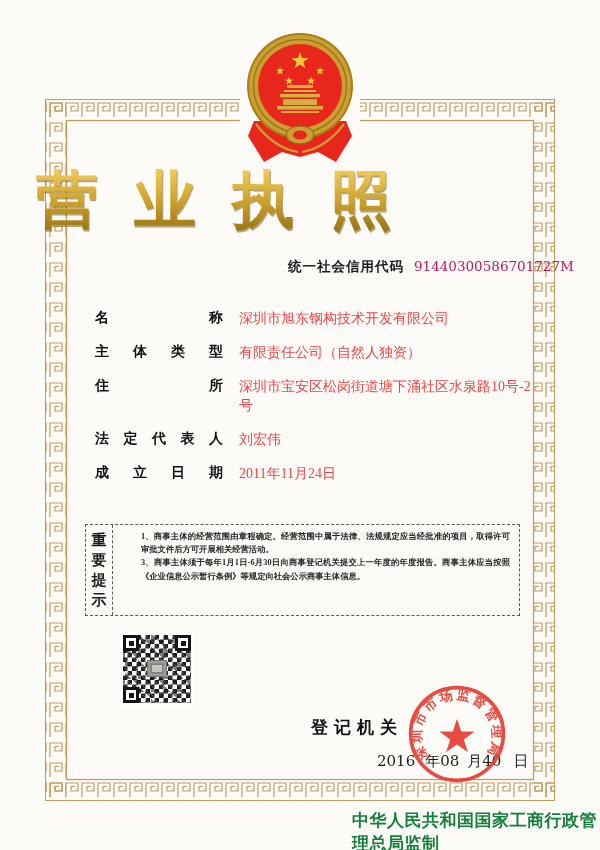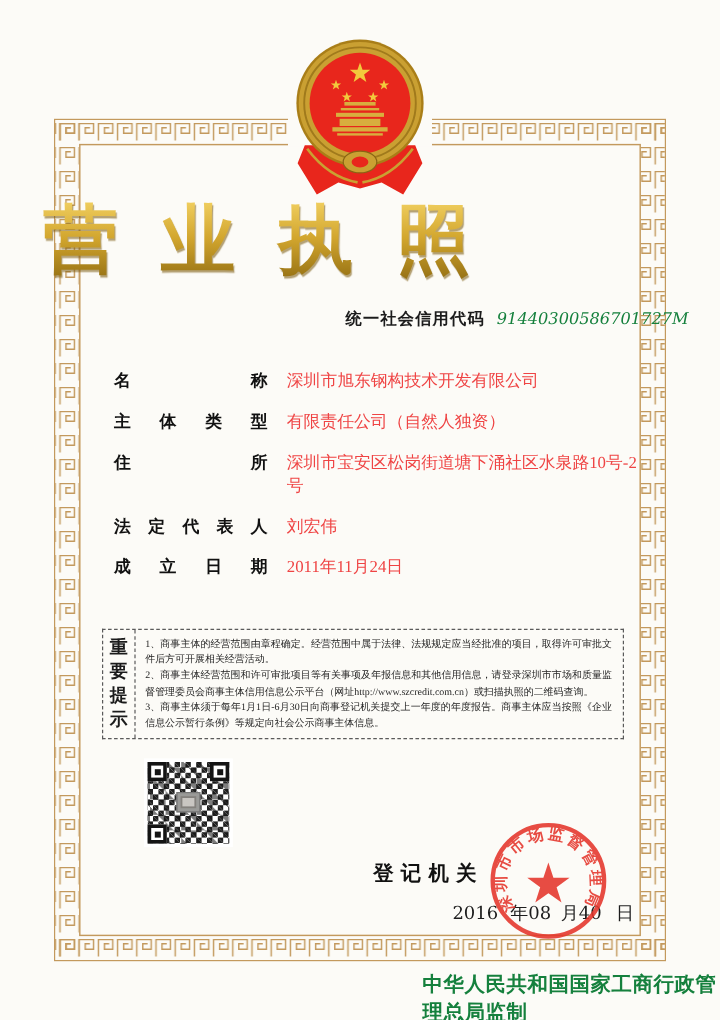--- a/index.html
+++ b/index.html
@@ -14,40 +14,40 @@
   .title { position:absolute; left:0; top:158px; width:600px; text-align:left;
            font-size:62px; font-weight:700; letter-spacing:36px; text-indent:36px;
            font-family:"Liberation Serif", serif;
            background:linear-gradient(180deg,#f3d264 8%, #d2a62e 48%, #8e6a10 95%);
            -webkit-background-clip:text; background-clip:text; color:transparent;
            filter:drop-shadow(1.5px 2px 0.5px rgba(122,90,12,0.55)); }
 
   .credit-line { position:absolute; left:288px; top:257px; white-space:nowrap; }
   .credit-line .clabel { font-family:"Liberation Sans", sans-serif; font-weight:700;
            font-size:13.5px; color:#1c1c1c; letter-spacing:1px; }
-  .credit-line .cvalue { font-family:"DejaVu Serif", serif; font-size:13.5px; color:#15803d; margin-left:6px;font-style:italic; }
+  .credit-line .cvalue { font-family:"DejaVu Serif", serif; font-size:13.5px; color:#be185d; margin-left:6px; }
 
   .fields { position:absolute; left:95px; top:306px; width:440px; }
   .frow { display:flex; margin-bottom:12px; }
   .flabel { width:128px; min-width:128px; margin-right:16px;
             font-family:"Liberation Sans", sans-serif; font-weight:600; font-size:14px; color:#111;
             text-align:justify; text-align-last:justify; text-justify:inter-ideograph; line-height:22px; }
   .fvalue { width:296px; font-family:"Liberation Serif", serif; font-size:14px; color:#ef4444;
             line-height:19px; padding-top:3px; }
 
   .notice { position:absolute; left:85px; top:524px; width:435px; min-height:92px;
             border:1.3px dashed #5a5a5a; display:flex; background:transparent; }
   .notice-side { width:27px; min-width:27px; border-right:1.3px dashed #5a5a5a;
             display:flex; flex-direction:column; justify-content:space-around; align-items:center;
             padding:5px 0; }
   .notice-side span { font-size:15px; font-weight:700; color:#1b1b1b; line-height:16px;
             font-family:"Liberation Serif", serif; }
   .notice-body { padding:5px 9px 4px 8px; }
-  .notice-body p { font-size:8.3px; font-weight:400; color:#252525; line-height:13.2px;
-            font-family:"Liberation Serif", serif; text-align:justify; }
+  .notice-body p { font-size:8.3px; font-weight:700; color:#252525; line-height:13.2px;
+            font-family:"Liberation Serif", serif; text-align:justify;margin-left:20px; }
 
   .qr { position:absolute; left:120px; top:632px; width:74px; height:74px; background:#fff; padding:3px; }
   .qr-modules { position:relative; width:68px; height:68px;
       background-image:
         linear-gradient(45deg, rgba(20,20,20,.95) 26%, transparent 26%, transparent 74%, rgba(20,20,20,.95) 74%),
         linear-gradient(45deg, rgba(20,20,20,.95) 26%, transparent 26%, transparent 74%, rgba(20,20,20,.95) 74%),
         linear-gradient(45deg, rgba(20,20,20,.55) 26%, transparent 26%, transparent 74%, rgba(20,20,20,.55) 74%);
       background-size:9px 9px, 9px 9px, 13px 13px;
       background-position:0 0, 4.5px 4.5px, 2px 5px; background-color:#fff; }
   .finder { position:absolute; width:16px; height:16px; border:3px solid #141414; background:#fff; }
@@ -150,21 +150,20 @@
 
   <div class="notice">
     <div class="notice-side">
       <span>重</span>
       <span>要</span>
       <span>提</span>
       <span>示</span>
     </div>
     <div class="notice-body">
       <p>1、商事主体的经营范围由章程确定。经营范围中属于法律、法规规定应当经批准的项目，取得许可审批文件后方可开展相关经营活动。</p>
-      <p>2、商事主体经营范围和许可审批项目等有关事项及年报信息和其他信用信息，请登录深圳市市场和质量监督管理委员会商事主体信用信息公示平台（网址http://www.szcredit.com.cn）或扫描执照的二维码查询。</p>
       <p>3、商事主体须于每年1月1日-6月30日向商事登记机关提交上一年度的年度报告。商事主体应当按照《企业信息公示暂行条例》等规定向社会公示商事主体信息。</p>
     </div>
   </div>
 
   <div class="qr">
     <div class="qr-modules">
       <div class="finder tl"></div>
       <div class="finder tr"></div>
       <div class="finder bl"></div>
       <div class="qr-logo"></div>

